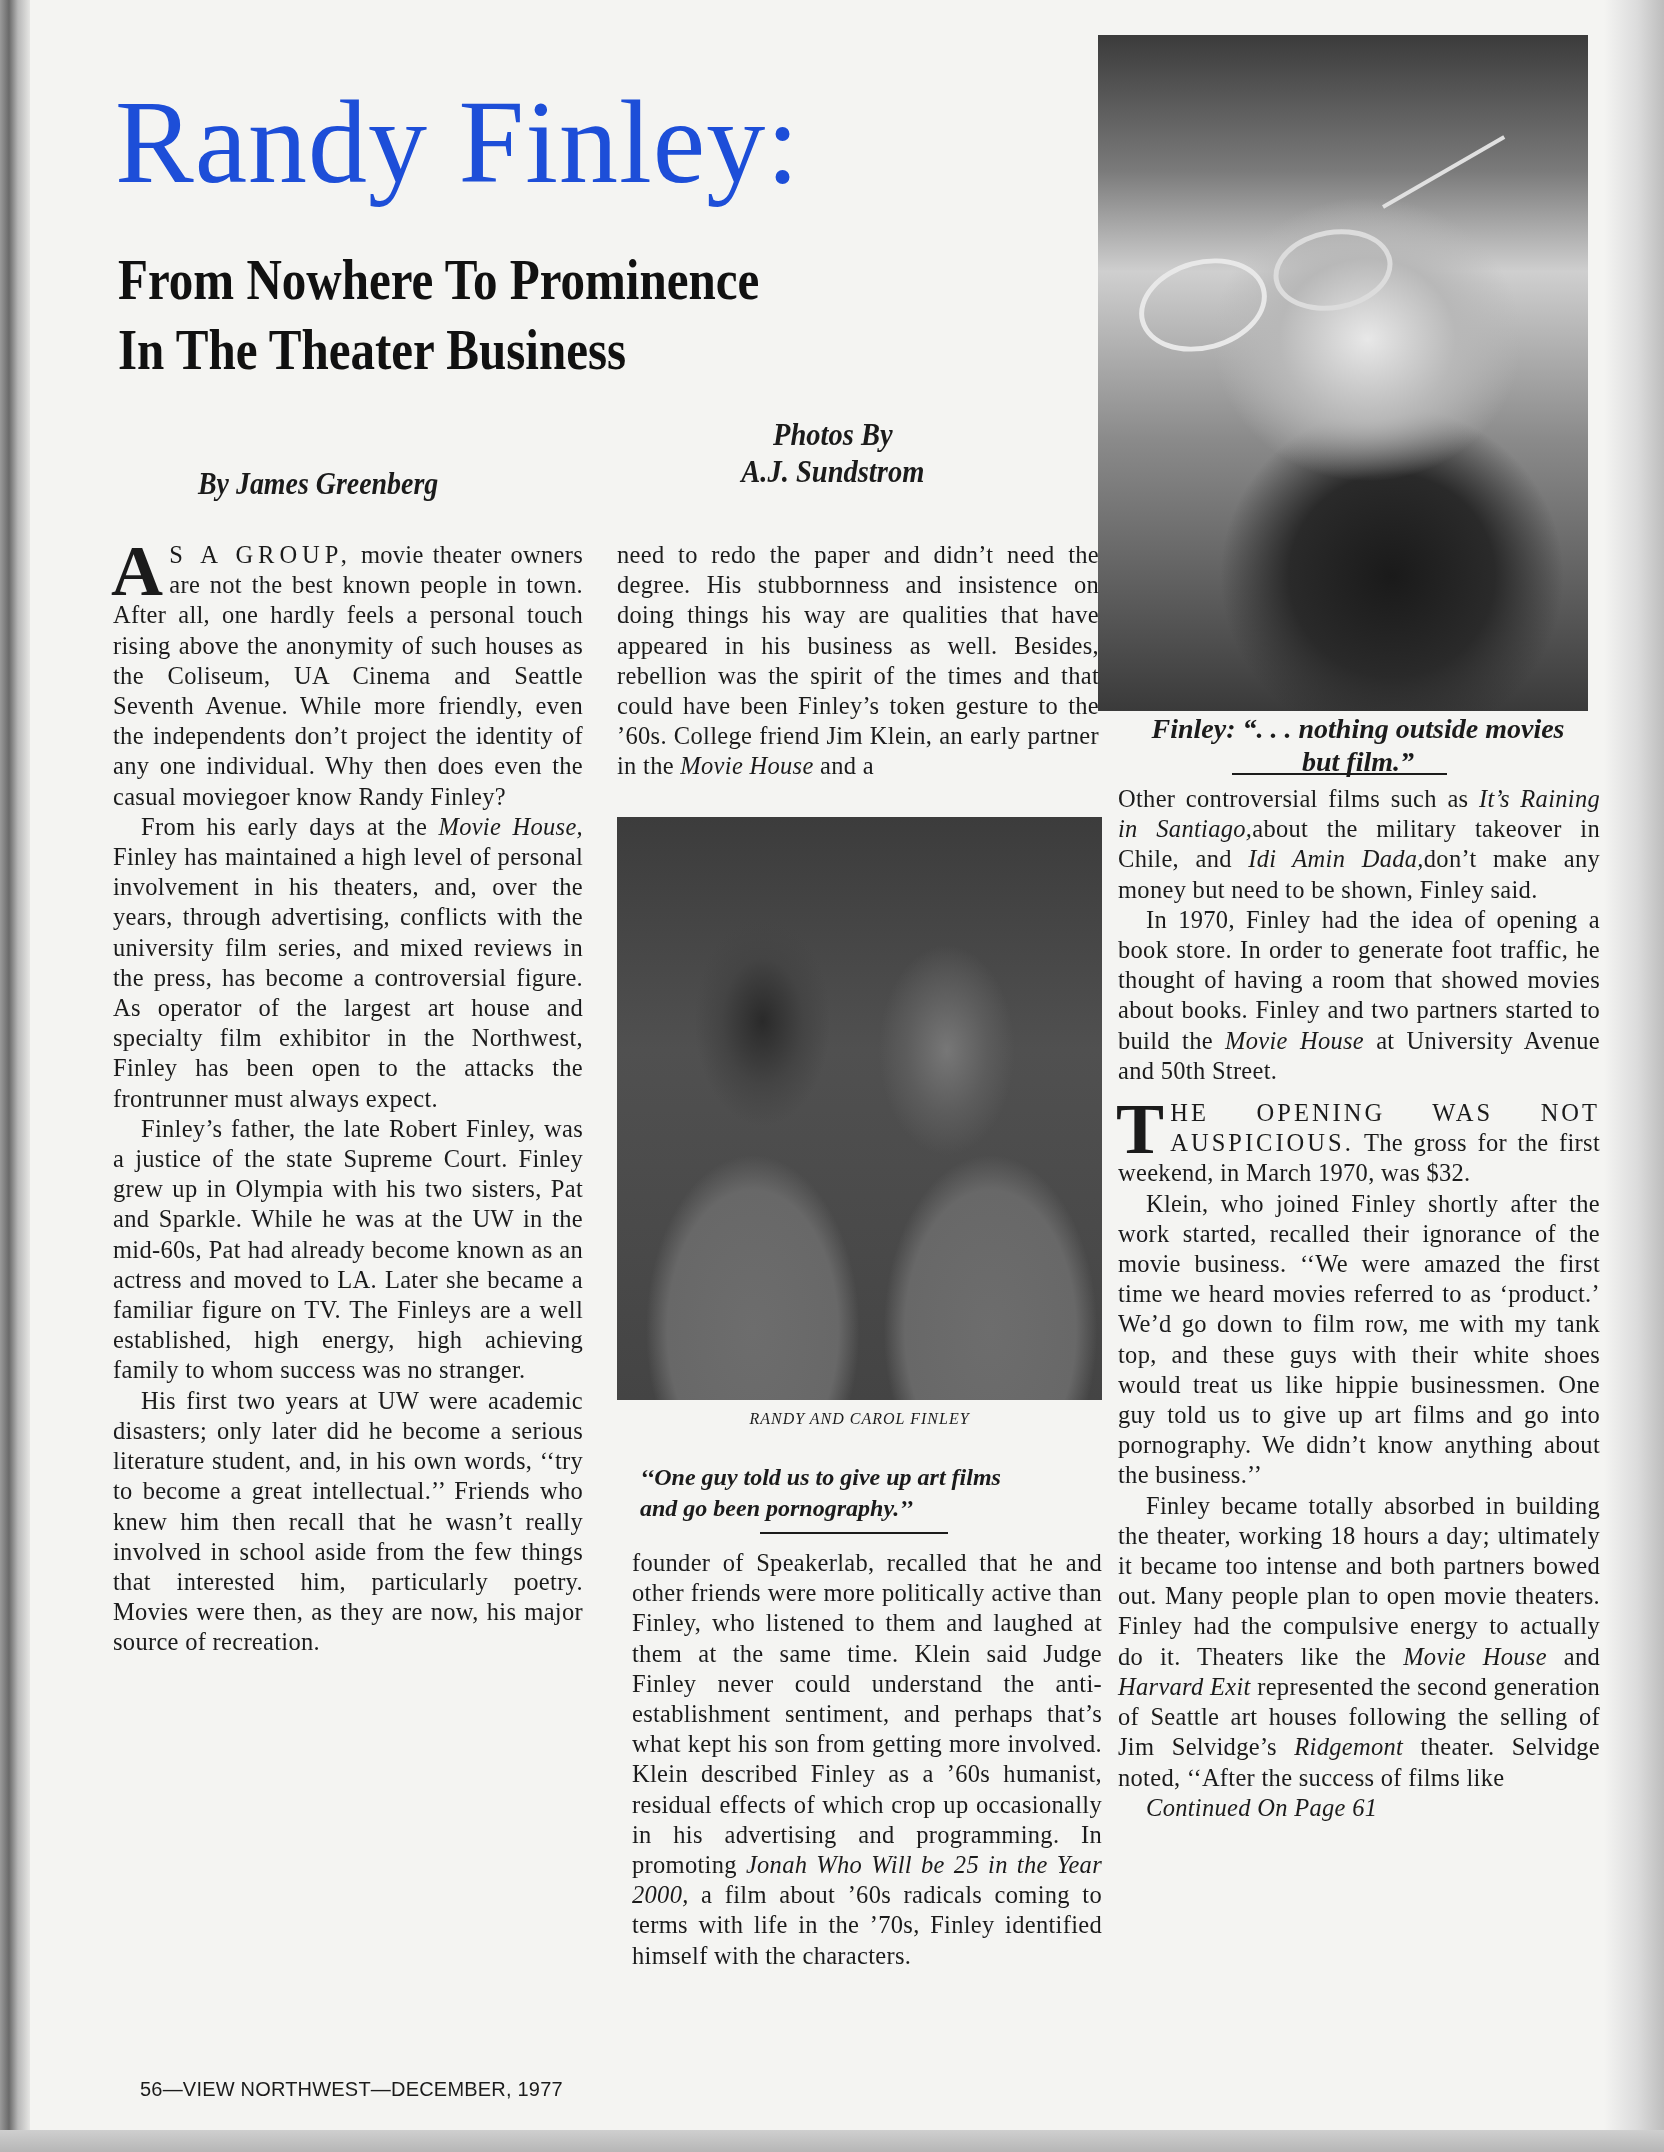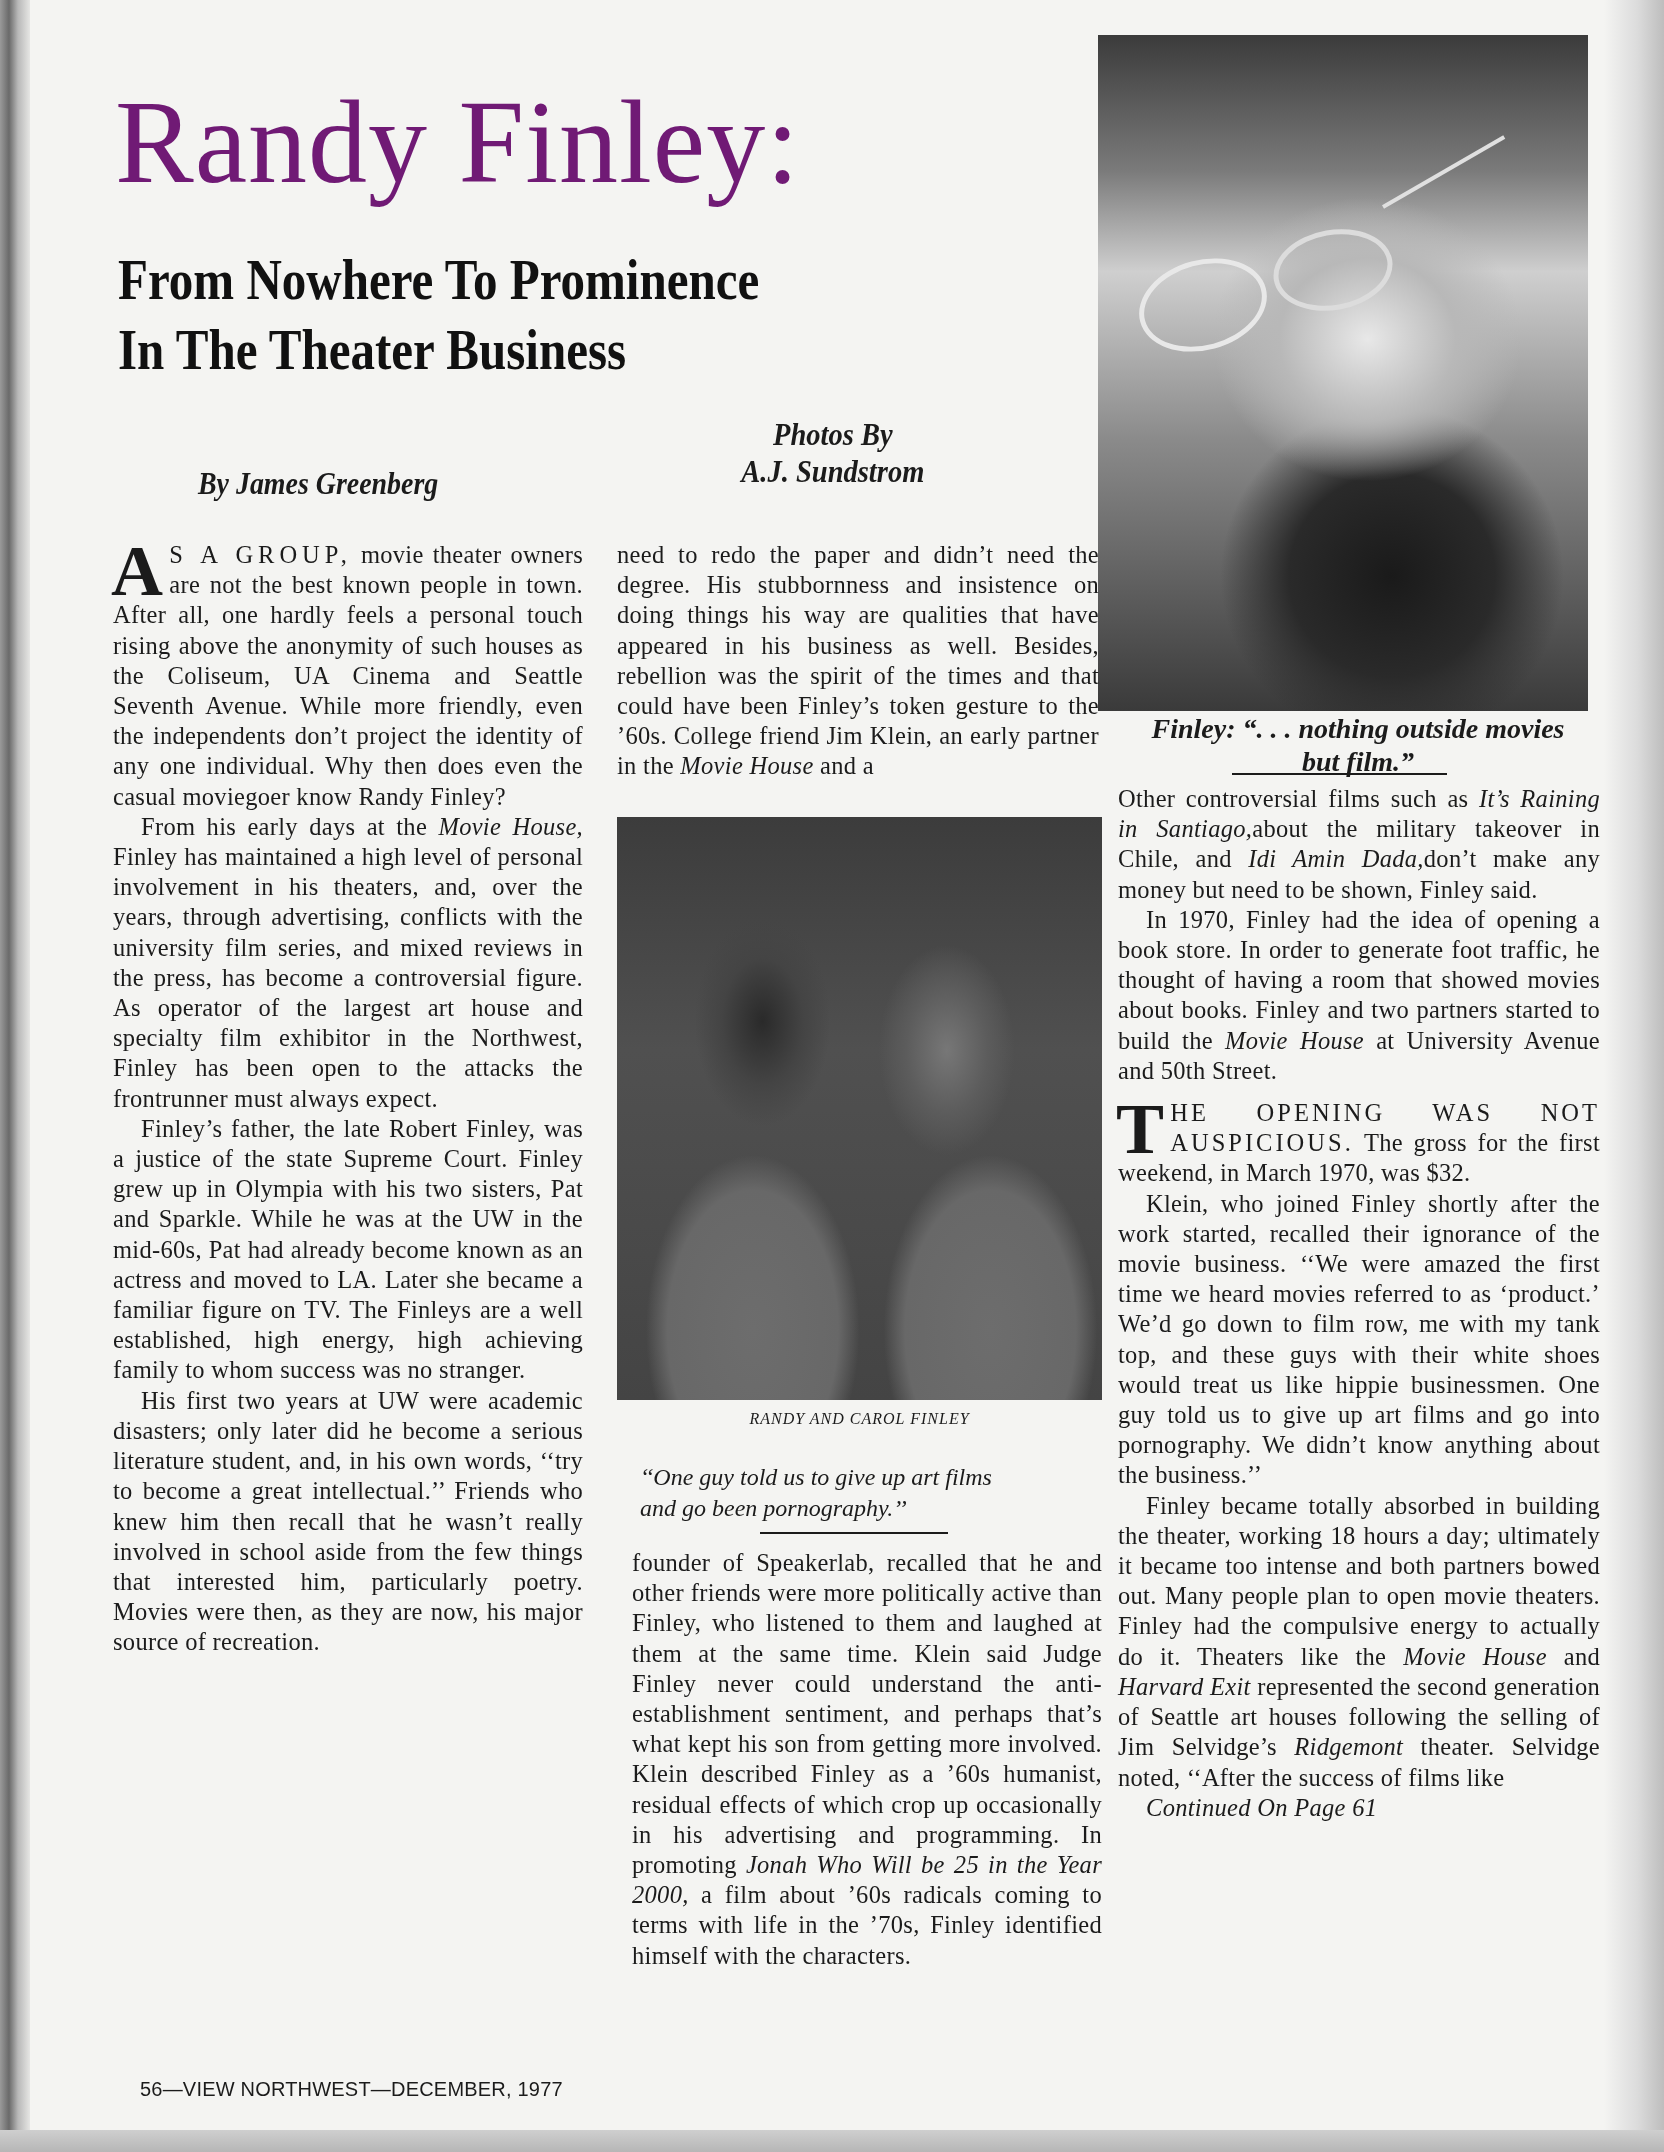--- a/index.html
+++ b/index.html
@@ -6,21 +6,21 @@
   body{width:1664px;height:2152px;position:relative;overflow:hidden;background:#f4f4f2;
        font-family:"Liberation Serif","DejaVu Serif",serif;color:#1b1b1b;}
   .edge-left{position:absolute;left:0;top:0;width:30px;height:2152px;
        background:linear-gradient(90deg,#9a9a9a 0%,#6a6a6a 30%,#b8b8b8 60%,#e6e6e4 100%);}
   .edge-right{position:absolute;right:0;top:0;width:60px;height:2152px;
        background:linear-gradient(90deg,rgba(244,244,242,0) 0%,#dcdcdc 55%,#bdbdbd 100%);}
   .edge-bottom{position:absolute;left:0;bottom:0;width:1664px;height:22px;
        background:linear-gradient(180deg,#cfcfcf,#b6b6b6);}
   .abs{position:absolute;}
   .headline{left:115px;top:78px;font-size:118px;line-height:130px;font-family:"Liberation Serif",serif;
-       font-weight:normal;letter-spacing:1px;margin:0;color:#701a75;}
+       font-weight:normal;letter-spacing:1px;margin:0;color:#1d4ed8;}
   .subhead{left:118px;top:245px;font-size:57px;line-height:70px;font-weight:bold;margin:0;
        font-family:"Liberation Serif",serif;transform:scaleX(0.86);transform-origin:left top;color:#111;}
   .byline{left:198px;top:466px;font-size:31px;font-style:italic;font-weight:bold;
        font-family:"Liberation Serif",serif;transform:scaleX(0.9);transform-origin:left top;}
   .credit{left:727px;top:416px;font-size:31px;font-style:italic;font-weight:bold;line-height:37px;
        text-align:center;width:230px;transform:scaleX(0.92);transform-origin:left top;}
   .col{position:absolute;font-size:24.5px;line-height:30.2px;text-align:justify;
        font-family:"Liberation Serif",serif;letter-spacing:0.3px;}
   .col p{margin:0;text-indent:28px;}
   .col p.noindent{text-indent:0;}
@@ -37,21 +37,21 @@
        background:radial-gradient(ellipse 14% 18% at 30% 35%,#2a2a2a 0%,#444 60%,transparent 100%),
                   radial-gradient(ellipse 14% 18% at 68% 40%,#777 0%,#5c5c5c 60%,transparent 100%),
                   radial-gradient(ellipse 22% 30% at 28% 88%,#6d6d6d 0%,#686868 80%,transparent 100%),
                   radial-gradient(ellipse 22% 30% at 77% 88%,#6d6d6d 0%,#686868 80%,transparent 100%),
                   linear-gradient(180deg,#3c3c3c 0%,#505050 40%,#444 100%);}
   .glasses{position:absolute;border:5px solid #e8e8e8;border-radius:50%;}
   .caption1{left:1118px;top:712px;width:480px;font-size:28px;line-height:33px;font-style:italic;font-weight:bold;
        font-family:"Liberation Serif",serif;text-align:center;}
   .rule{position:absolute;height:2px;background:#1b1b1b;}
   .cap2-name{left:617px;top:1410px;width:485px;text-align:center;font-size:16px;font-style:italic;letter-spacing:1px;}
-  .cap2-quote{left:640px;top:1462px;width:460px;font-size:24px;line-height:31px;font-style:italic;font-weight:normal;}
+  .cap2-quote{left:640px;top:1462px;width:460px;font-size:24px;line-height:31px;font-style:italic;font-weight:bold;}
   .footer{left:140px;top:2078px;font-family:"Liberation Sans",sans-serif;font-size:20px;letter-spacing:0.2px;}
   .contd{font-style:italic;}
 </style>
 </head>
 <body>
 
 <div class="edge-left"></div>
 <div class="edge-right"></div>
 <div class="edge-bottom"></div>
 

